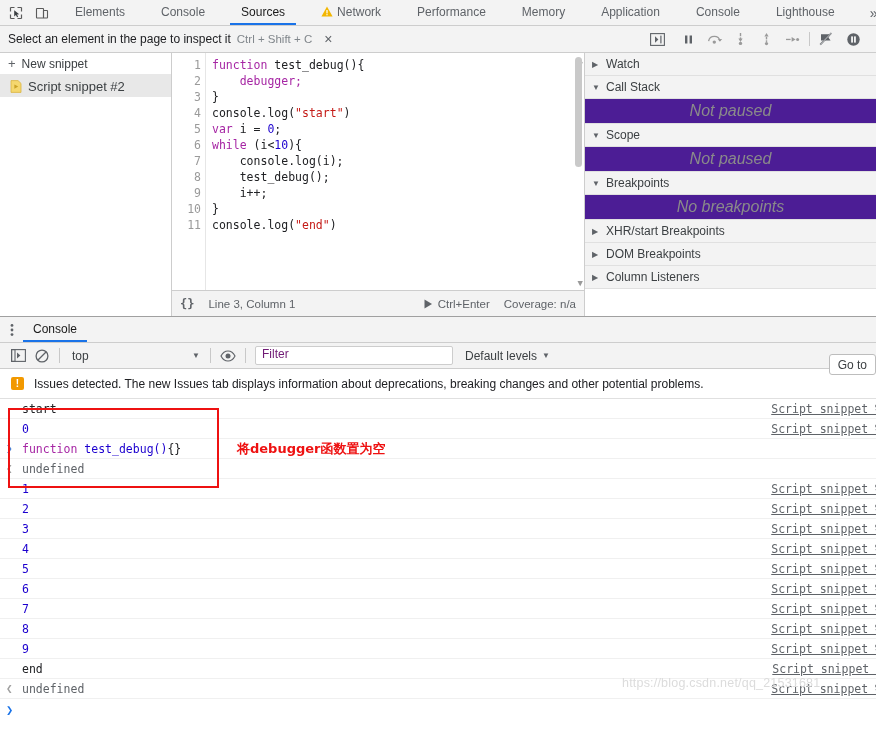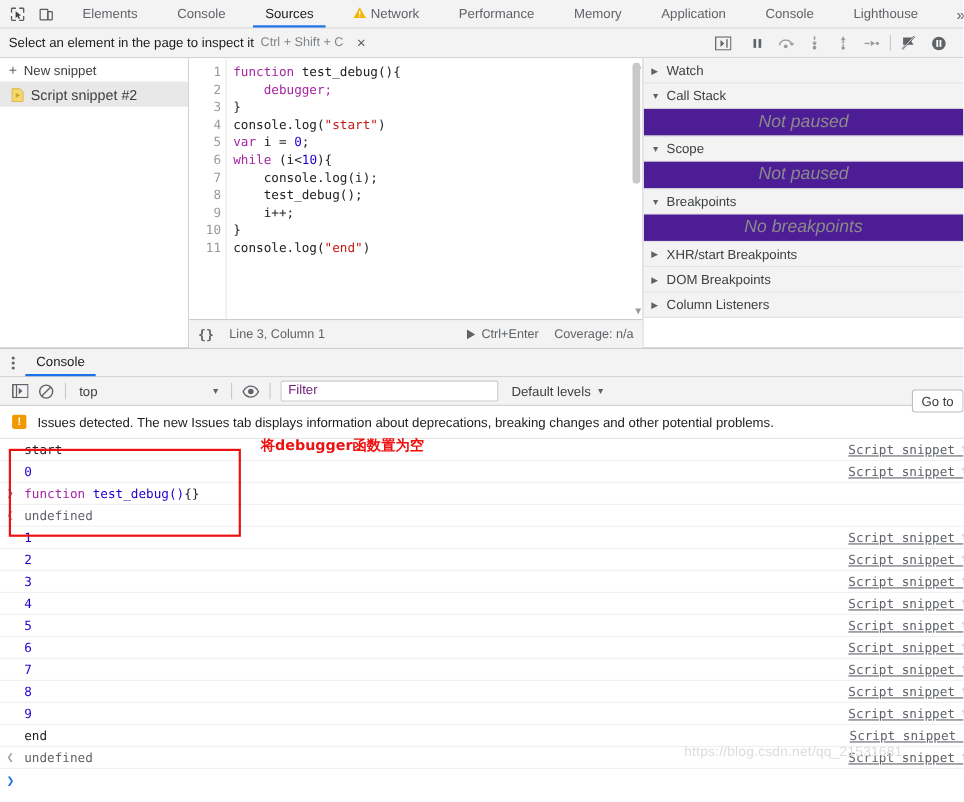--- a/index.html
+++ b/index.html
@@ -190,21 +190,21 @@
   .prompt-row { height:22px; display:flex; align-items:center; padding-left:6px; }
   .prompt-caret { color:#1a73e8; font-family:"DejaVu Sans Mono", monospace; font-size:12px; font-weight:bold; }
 
   
   .annot-box {
     position:absolute; left:8px; top:408px;
     width: 211px; height: 80px;
     border: 2px solid #ee1111; pointer-events:none;
   }
   .annot-text {
-    position:absolute; left:237px; top:396px;
+    position:absolute; left:237px; top:440px;
     color:#ee1111; font-size:13px; font-weight:bold;
     font-family:"DejaVu Sans", sans-serif; white-space:nowrap;
   }
   .watermark {
     position:absolute; left:622px; top:676px;
     color:#dcdcdc; font-size:12.5px; letter-spacing:0.2px; white-space:nowrap;
   }
   svg { display:block; }
 </style>
 </head>

